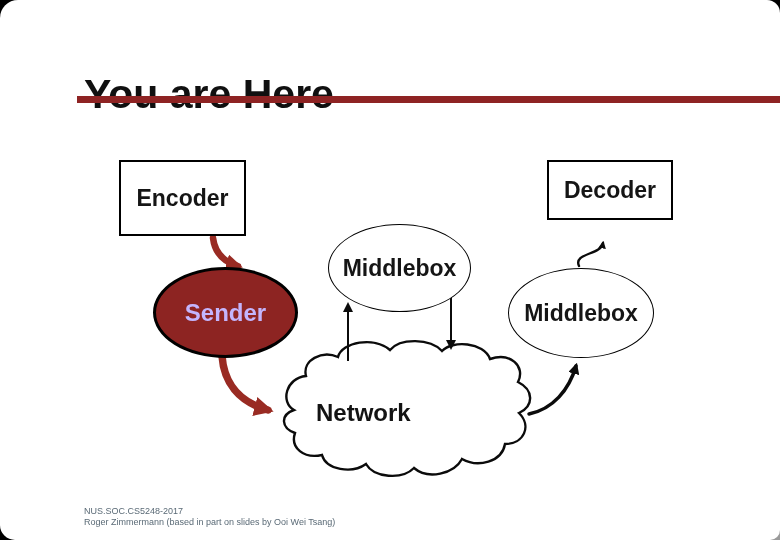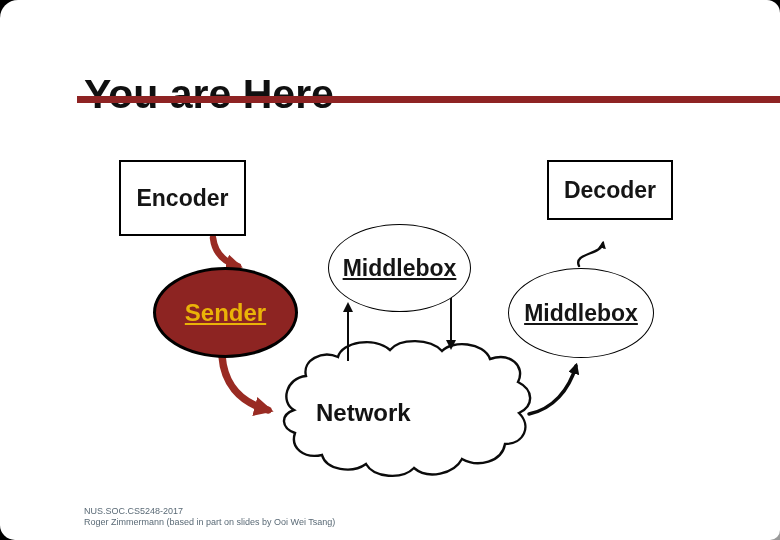--- a/index.html
+++ b/index.html
@@ -35,27 +35,27 @@
   }
 
   #edges-layer { position:absolute; left:0; top:0; z-index:1; }
 
   .node {
     position:absolute; box-sizing:border-box;
     display:flex; align-items:center; justify-content:center;
     z-index:2; font-weight:bold; color:#151515;text-align:right;
   }
   .rect-node { background:#ffffff; border:2.5px solid #000; font-size:23px; }
-  .ellipse-node { background:#ffffff; border:1.5px solid #000; border-radius:50%; font-size:23px;text-decoration:underline; }
+  .ellipse-node { background:#ffffff; border:1.5px solid #000; border-radius:50%; font-size:23px; }
 
   #node-encoder  { left:119px; top:160px; width:127px; height:76px; }
   #node-decoder  { left:547px; top:160px; width:126px; height:60px; }
   #node-middlebox{ left:328px; top:224px; width:143px; height:88px; }
   #node-sender   { left:153px; top:267px; width:145px; height:91px;
-                   background:#8D2422; border:3px solid #000; color:#eab308; font-size:24px; }
+                   background:#8D2422; border:3px solid #000; color:#c4b5fd; font-size:24px; }
   #node-receiver { left:508px; top:268px; width:146px; height:90px; }
   #node-network-label {
     position:absolute; left:316px; top:399px; width:160px;
     text-align:left; font-weight:bold; font-size:24px; color:#131313; z-index:2;
   }
 
   #footer {
     position:absolute; left:84px; top:506px;
     font-size:9px; line-height:11px; color:#5A6A76; z-index:3;
     white-space:nowrap;

